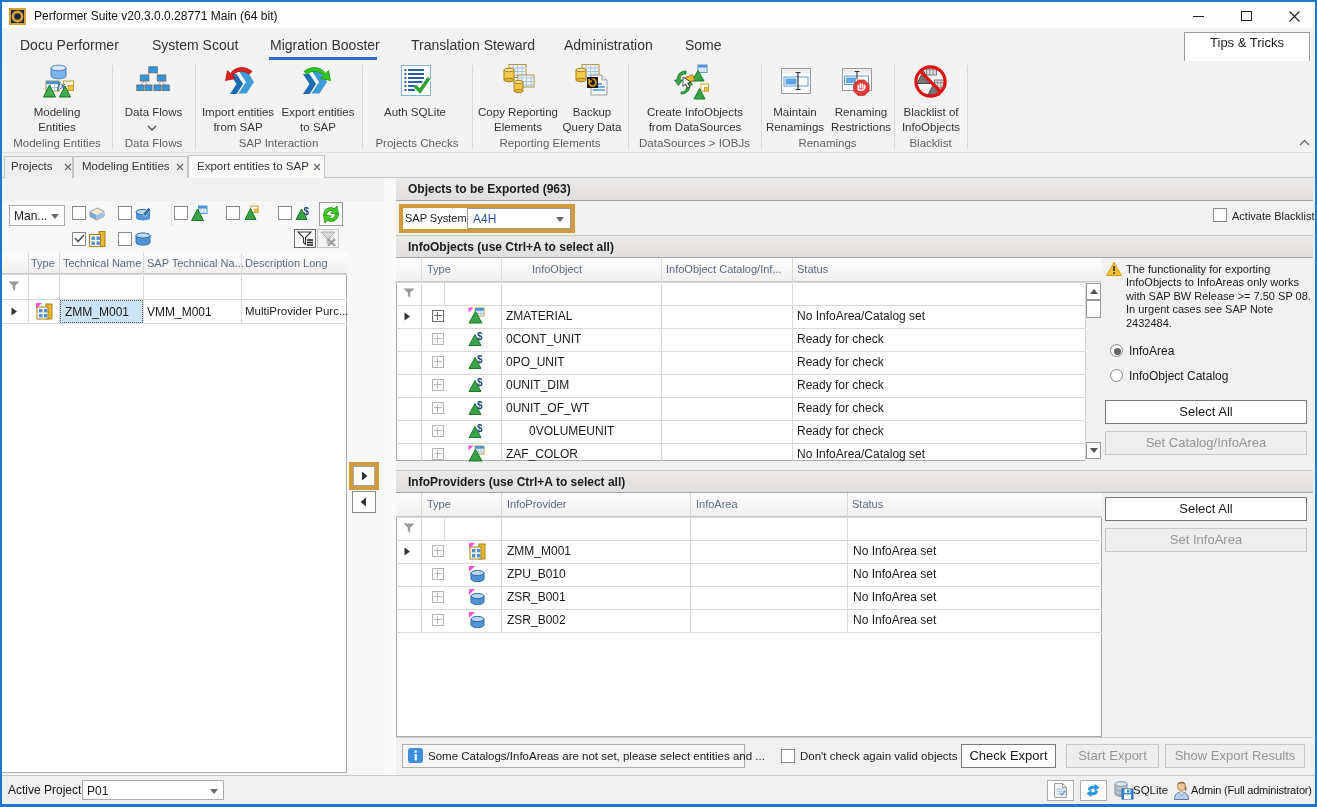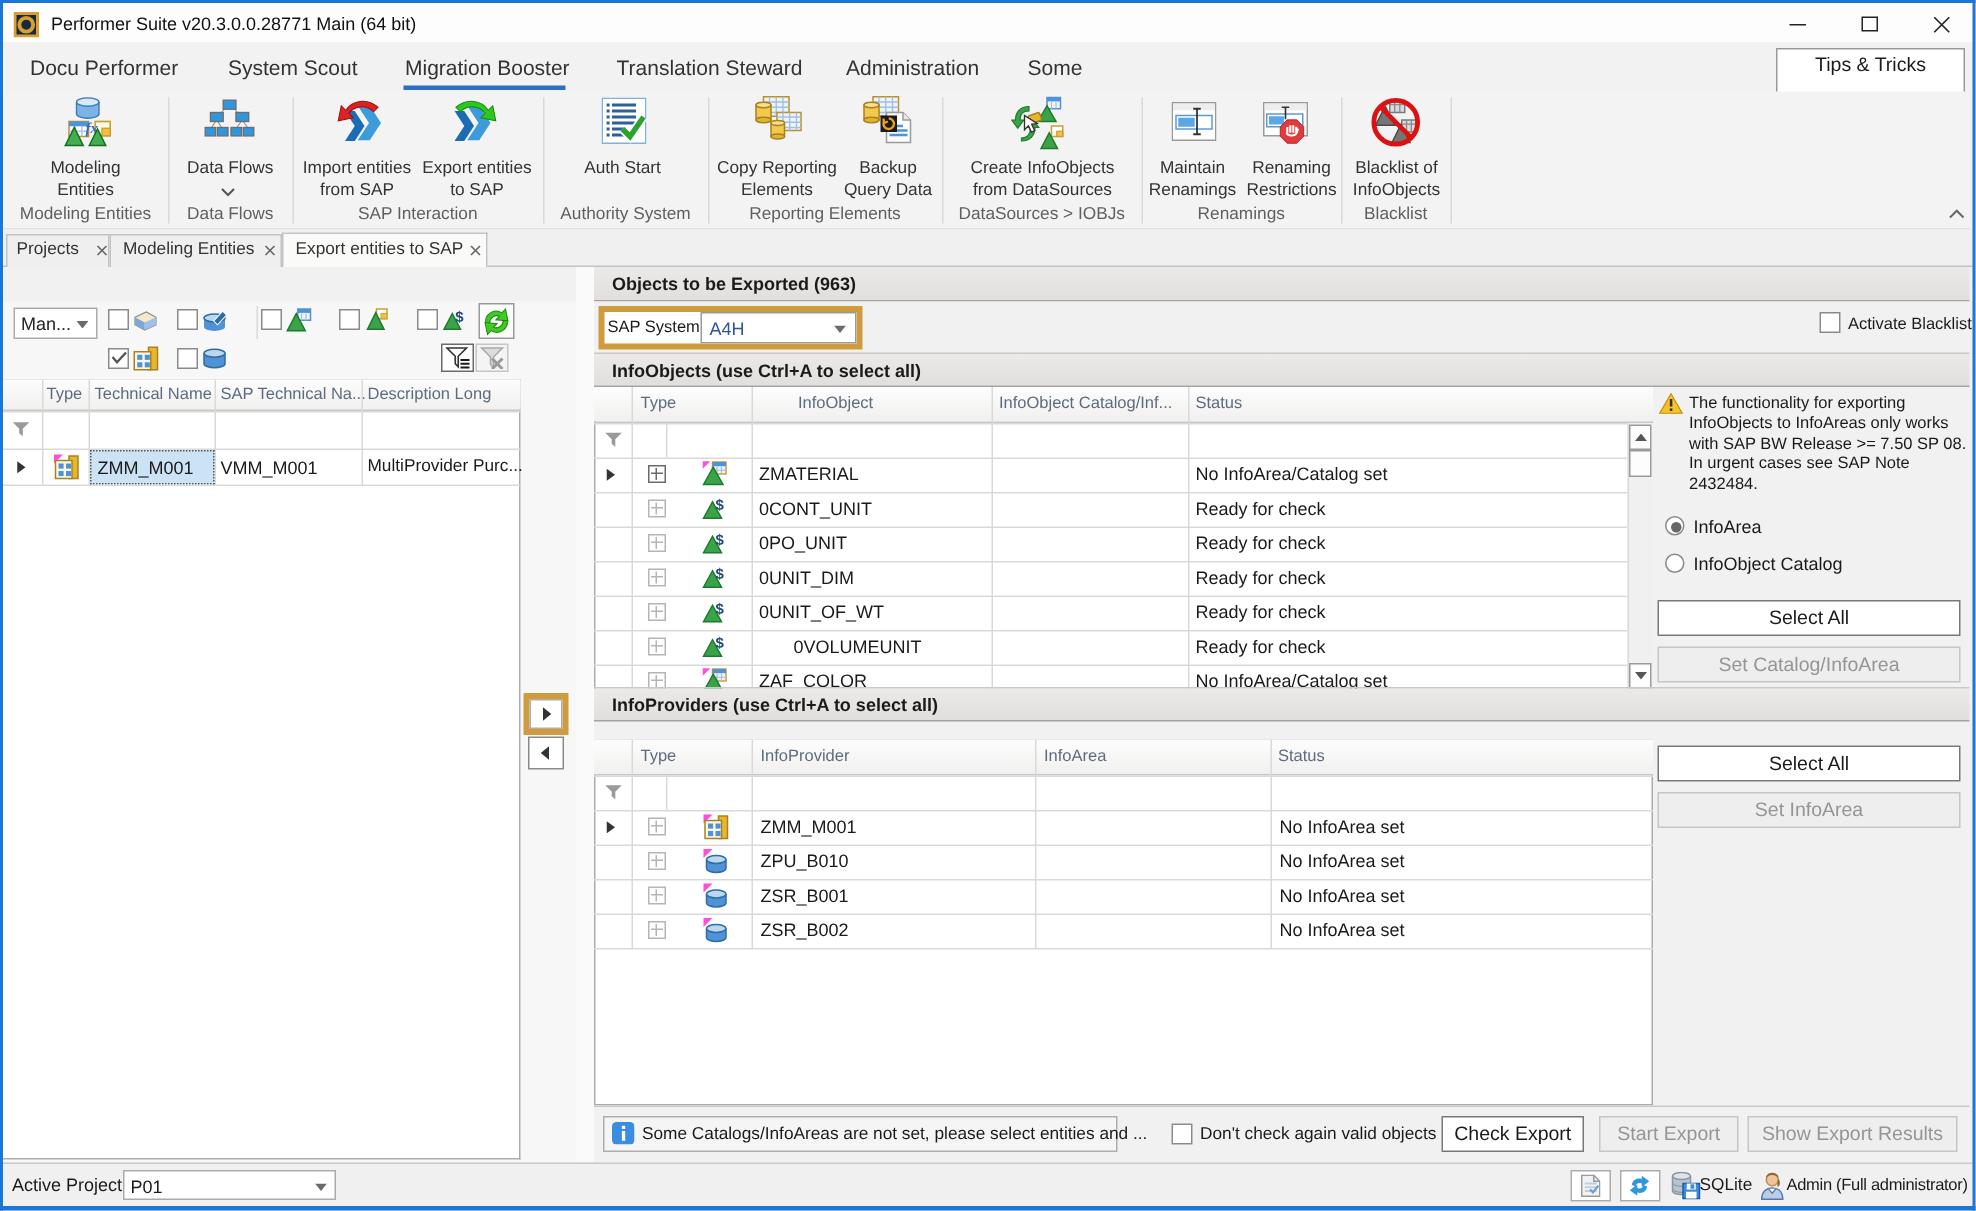--- a/index.html
+++ b/index.html
@@ -55,34 +55,34 @@
   <div class="gridline" style="left:360px;top:4px;width:1px;height:84px"></div>
   <div class="gridline" style="left:470px;top:4px;width:1px;height:84px"></div>
   <div class="gridline" style="left:626px;top:4px;width:1px;height:84px"></div>
   <div class="gridline" style="left:759px;top:4px;width:1px;height:84px"></div>
   <div class="gridline" style="left:892px;top:4px;width:1px;height:84px"></div>
   <div class="gridline" style="left:965px;top:4px;width:1px;height:84px"></div>
 
   <div class="glabel" style="left:0px;width:110px">Modeling Entities</div>
   <div class="glabel" style="left:110px;width:83px">Data Flows</div>
   <div class="glabel" style="left:193px;width:167px">SAP Interaction</div>
-  <div class="glabel" style="left:360px;width:110px">Authority System</div>
+  <div class="glabel" style="left:360px;width:110px">Projects Checks</div>
   <div class="glabel" style="left:470px;width:156px">Reporting Elements</div>
   <div class="glabel" style="left:626px;width:133px">DataSources &gt; IOBJs</div>
   <div class="glabel" style="left:759px;width:133px">Renamings</div>
   <div class="glabel" style="left:892px;width:73px">Blacklist</div>
 
   <div class="rlabel" style="left:5px;top:44px;width:100px">Modeling<br>Entities</div>
   <div class="rlabel" style="left:115px;top:44px;width:73px">Data Flows</div>
   <svg class="abs" style="left:145px;top:64px" width="10" height="6" viewBox="0 0 10 6">
         <path d="M1 1 L5 5 L9 1" stroke="#555" stroke-width="1.4" fill="none"></path>
       </svg>
   <div class="rlabel" style="left:196px;top:44px;width:80px">Import entities<br>from SAP</div>
   <div class="rlabel" style="left:276px;top:44px;width:80px">Export entities<br>to SAP</div>
-  <div class="rlabel" style="left:373px;top:44px;width:80px">Auth Start</div>
+  <div class="rlabel" style="left:373px;top:44px;width:80px">Auth SQLite</div>
   <div class="rlabel" style="left:474px;top:44px;width:84px">Copy Reporting<br>Elements</div>
   <div class="rlabel" style="left:558px;top:44px;width:64px">Backup<br>Query Data</div>
   <div class="rlabel" style="left:637px;top:44px;width:112px">Create InfoObjects<br>from DataSources</div>
   <div class="rlabel" style="left:762px;top:44px;width:62px">Maintain<br>Renamings</div>
   <div class="rlabel" style="left:827px;top:44px;width:64px">Renaming<br>Restrictions</div>
   <div class="rlabel" style="left:897px;top:44px;width:64px">Blacklist of<br>InfoObjects</div>
 
   <svg class="abs" style="left:1297px;top:78px" width="11" height="7" viewBox="0 0 11 7">
         <path d="M1 6 L5.5 1.5 L10 6" stroke="#666" stroke-width="1.3" fill="none"></path>
       </svg>
@@ -490,21 +490,21 @@
 </svg>
 <div class="abs" style="left:1126px;top:85px;font-size:11px;color:#1a1a1a;line-height:13.4px;white-space:nowrap">The functionality for exporting<br>InfoObjects to InfoAreas only works<br>with SAP BW Release &gt;= 7.50 SP 08.<br>In urgent cases see SAP Note<br>2432484.</div>
 <div class="abs" style="left:1110px;top:166px;width:13px;height:13px;border-radius:50%;background:#fff;border:1px solid #8a8a8a"></div>
 <div class="abs" style="left:1114px;top:170px;width:7px;height:7px;border-radius:50%;background:#666"></div>
 <div class="abs" style="left:1129px;top:166px;font-size:12px;color:#1a1a1a">InfoArea</div>
 <div class="abs" style="left:1110px;top:191px;width:13px;height:13px;border-radius:50%;background:#fff;border:1px solid #8a8a8a"></div>
 <div class="abs" style="left:1129px;top:191px;font-size:12px;color:#1a1a1a">InfoObject Catalog</div>
 <div class="btn" style="left:1105px;top:222px;width:202px;height:24px;line-height:22px">Select All</div>
 <div class="btn dis" style="left:1105px;top:253px;width:202px;height:24px;line-height:22px">Set Catalog/InfoArea</div>
 
-<div class="hdr abs" style="left:396px;top:280px;width:917px;height:23px;padding:4px 0 0 12px;border-top:1px solid #c9c9c9">InfoProviders (use Ctrl+A to select all)</div>
+<div class="hdr abs" style="left:396px;top:292px;width:917px;height:23px;padding:4px 0 0 12px;border-top:1px solid #c9c9c9">InfoProviders (use Ctrl+A to select all)</div>
 <div class="abs" style="left:396px;top:315px;width:706px;height:244px;background:#fff;border:1px solid #ababab"></div>
 <div class="abs" style="left:396px;top:315px;width:706px;height:24px;background:linear-gradient(#fdfdfd,#f1f0ef);border-bottom:1px solid #c9c7c5"></div>
 <div class="thdr abs" style="left:427px;top:320px">Type</div>
 <div class="thdr abs" style="left:507px;top:320px">InfoProvider</div>
 <div class="thdr abs" style="left:696px;top:320px">InfoArea</div>
 <div class="thdr abs" style="left:852px;top:320px">Status</div>
 <div class="gridline" style="left:421px;top:315px;width:1px;height:139px"></div>
 <div class="gridline" style="left:501px;top:315px;width:1px;height:139px"></div>
 <div class="gridline" style="left:690px;top:315px;width:1px;height:139px"></div>
 <div class="gridline" style="left:847px;top:315px;width:1px;height:139px"></div>

